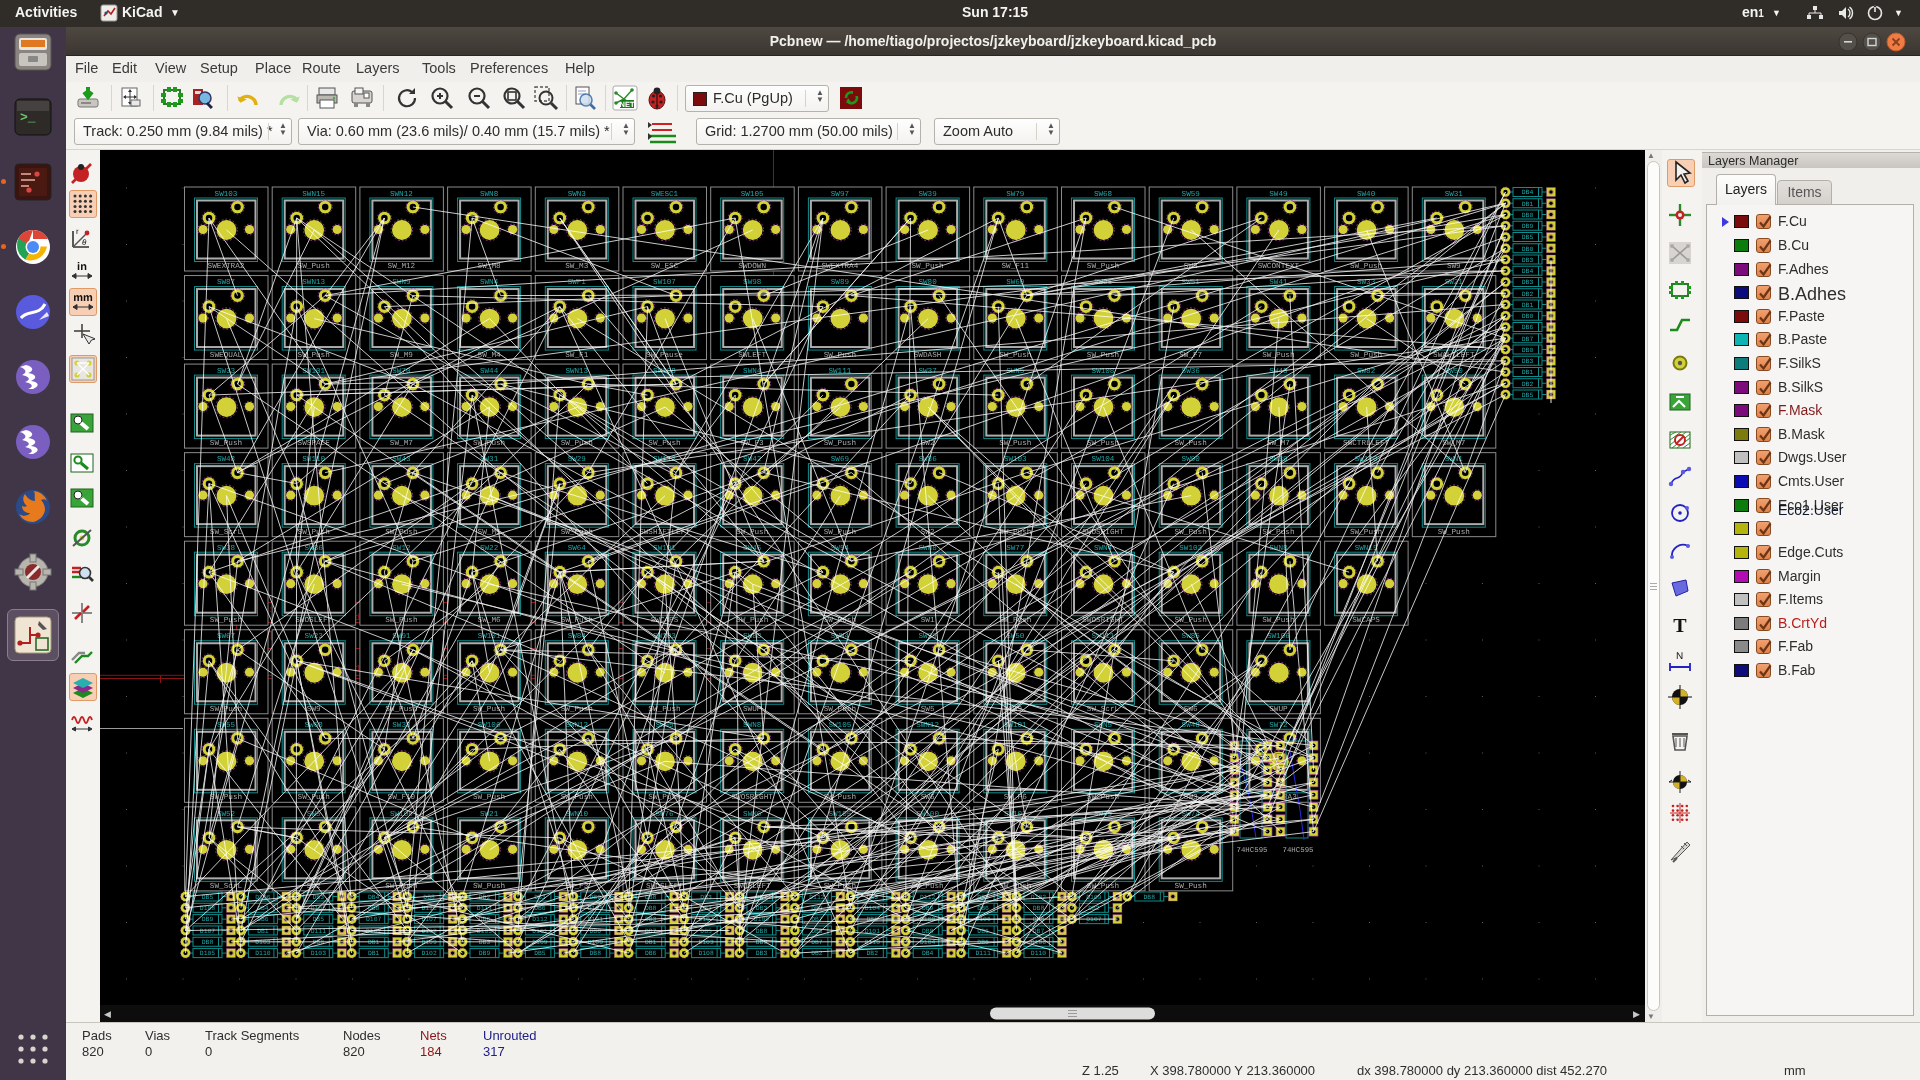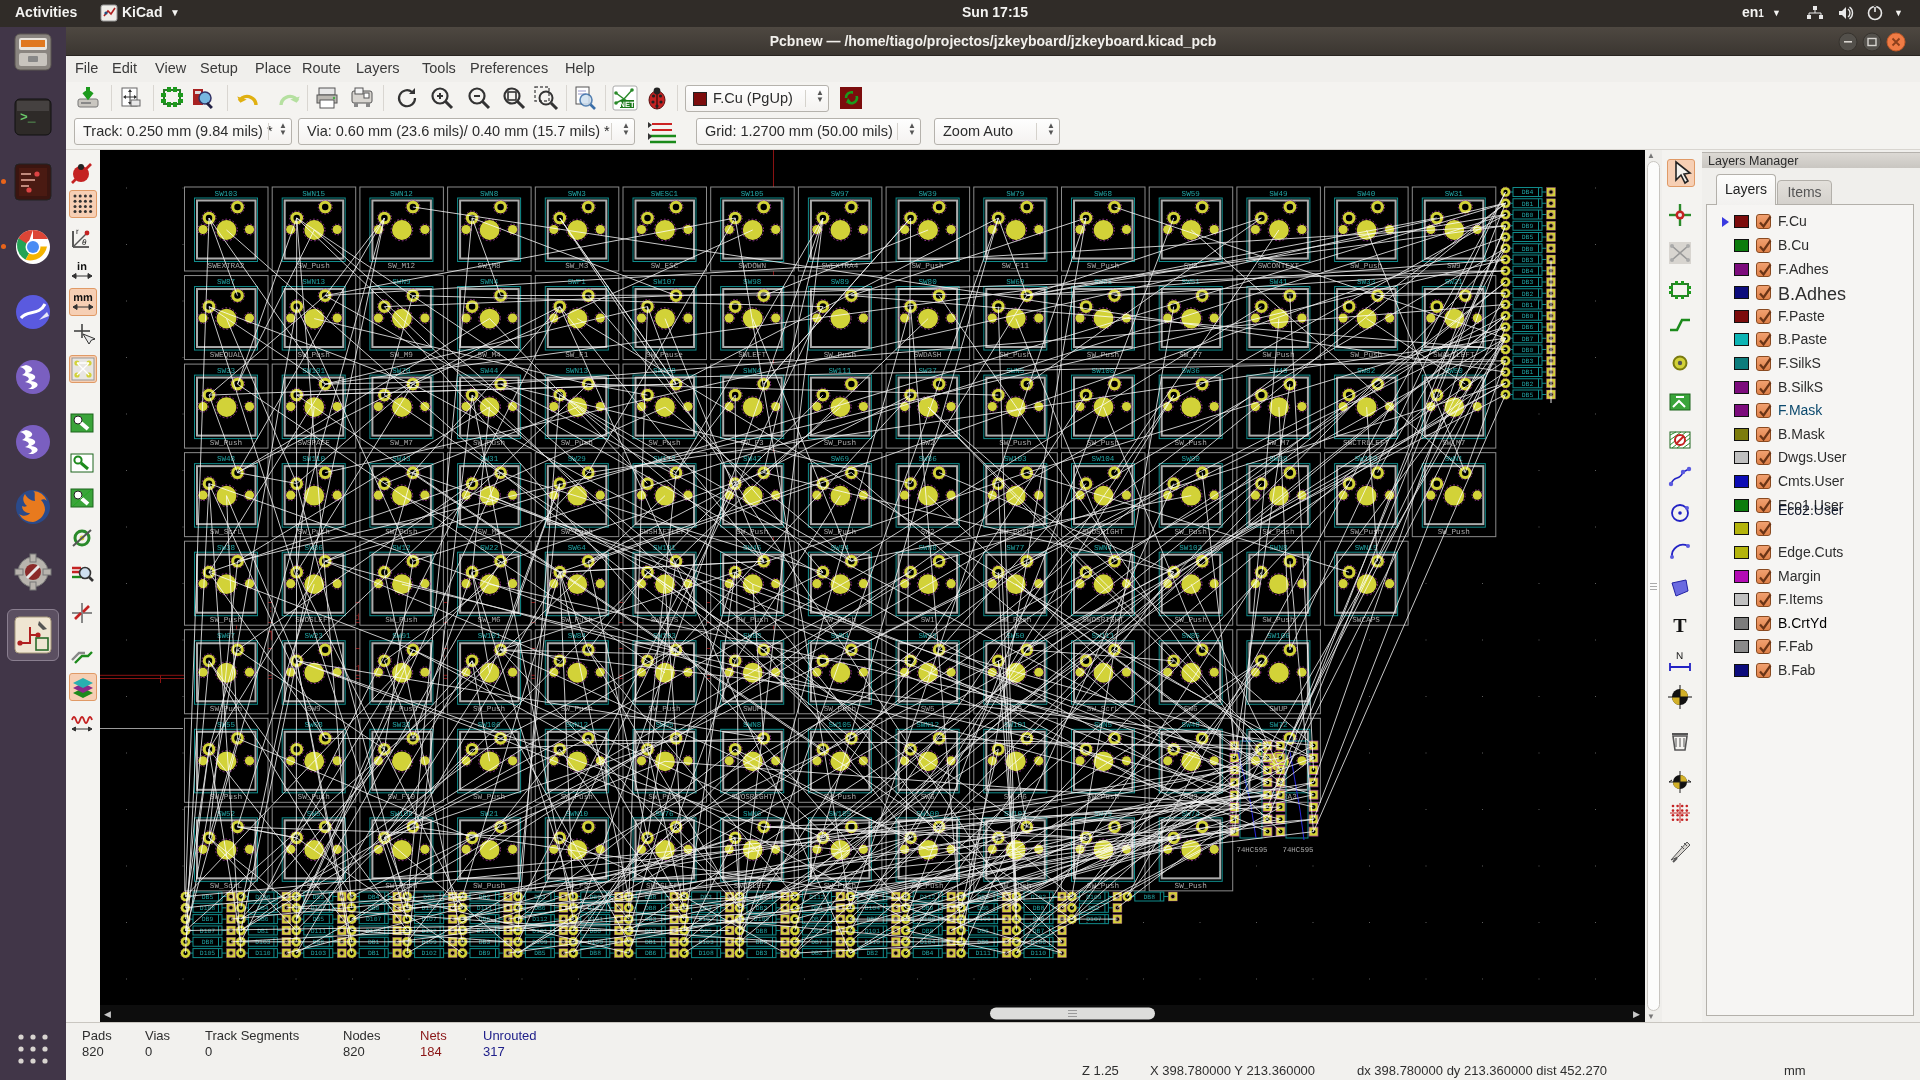--- a/index.html
+++ b/index.html
@@ -2257,21 +2257,21 @@
       <div style="position:absolute;left:54px;top:230px;width:15px;height:15px;background:linear-gradient(#f0a070,#e0824a);border:1px solid #8a4a20;border-radius:3px"></div>
       <svg style="position:absolute;left:54px;top:230px" width="17" height="17">
         <path d="M4 8.5 l3.5 4 7-10" stroke="#6a3416" stroke-width="2.2" fill="none"></path>
       </svg>
       <div style="position:absolute;left:76px;top:229px;font-size:14px;color:#2d2d2d">B.SilkS</div>
       <div style="position:absolute;left:32px;top:254px;width:15px;height:13px;background:#7c0c7c;border:1.5px solid #111"></div>
       <div style="position:absolute;left:54px;top:253px;width:15px;height:15px;background:linear-gradient(#f0a070,#e0824a);border:1px solid #8a4a20;border-radius:3px"></div>
       <svg style="position:absolute;left:54px;top:253px" width="17" height="17">
         <path d="M4 8.5 l3.5 4 7-10" stroke="#6a3416" stroke-width="2.2" fill="none"></path>
       </svg>
-      <div style="position:absolute;left:76px;top:252px;font-size:14px;color:#0c4a6e">F.Mask</div>
+      <div style="position:absolute;left:76px;top:252px;font-size:14px;color:#7f1d1d">F.Mask</div>
       <div style="position:absolute;left:32px;top:278px;width:15px;height:13px;background:#7c7c0c;border:1.5px solid #111"></div>
       <div style="position:absolute;left:54px;top:277px;width:15px;height:15px;background:linear-gradient(#f0a070,#e0824a);border:1px solid #8a4a20;border-radius:3px"></div>
       <svg style="position:absolute;left:54px;top:277px" width="17" height="17">
         <path d="M4 8.5 l3.5 4 7-10" stroke="#6a3416" stroke-width="2.2" fill="none"></path>
       </svg>
       <div style="position:absolute;left:76px;top:276px;font-size:14px;color:#2d2d2d">B.Mask</div>
       <div style="position:absolute;left:32px;top:301px;width:15px;height:13px;background:#c0c0c0;border:1.5px solid #111"></div>
       <div style="position:absolute;left:54px;top:300px;width:15px;height:15px;background:linear-gradient(#f0a070,#e0824a);border:1px solid #8a4a20;border-radius:3px"></div>
       <svg style="position:absolute;left:54px;top:300px" width="17" height="17">
         <path d="M4 8.5 l3.5 4 7-10" stroke="#6a3416" stroke-width="2.2" fill="none"></path>
@@ -2311,21 +2311,21 @@
       <div style="position:absolute;left:54px;top:442px;width:15px;height:15px;background:linear-gradient(#f0a070,#e0824a);border:1px solid #8a4a20;border-radius:3px"></div>
       <svg style="position:absolute;left:54px;top:442px" width="17" height="17">
         <path d="M4 8.5 l3.5 4 7-10" stroke="#6a3416" stroke-width="2.2" fill="none"></path>
       </svg>
       <div style="position:absolute;left:76px;top:441px;font-size:14px;color:#2d2d2d">F.Items</div>
       <div style="position:absolute;left:32px;top:467px;width:15px;height:13px;background:#7c7c7c;border:1.5px solid #111"></div>
       <div style="position:absolute;left:54px;top:466px;width:15px;height:15px;background:linear-gradient(#f0a070,#e0824a);border:1px solid #8a4a20;border-radius:3px"></div>
       <svg style="position:absolute;left:54px;top:466px" width="17" height="17">
         <path d="M4 8.5 l3.5 4 7-10" stroke="#6a3416" stroke-width="2.2" fill="none"></path>
       </svg>
-      <div style="position:absolute;left:76px;top:465px;font-size:14px;color:#000000">B.CrtYd</div>
+      <div style="position:absolute;left:76px;top:465px;font-size:14px;color:#b91c1c">B.CrtYd</div>
       <div style="position:absolute;left:32px;top:490px;width:15px;height:13px;background:#8a8a8a;border:1.5px solid #111"></div>
       <div style="position:absolute;left:54px;top:489px;width:15px;height:15px;background:linear-gradient(#f0a070,#e0824a);border:1px solid #8a4a20;border-radius:3px"></div>
       <svg style="position:absolute;left:54px;top:489px" width="17" height="17">
         <path d="M4 8.5 l3.5 4 7-10" stroke="#6a3416" stroke-width="2.2" fill="none"></path>
       </svg>
       <div style="position:absolute;left:76px;top:488px;font-size:14px;color:#2d2d2d">F.Fab</div>
       <div style="position:absolute;left:32px;top:514px;width:15px;height:13px;background:#0c0c7c;border:1.5px solid #111"></div>
       <div style="position:absolute;left:54px;top:513px;width:15px;height:15px;background:linear-gradient(#f0a070,#e0824a);border:1px solid #8a4a20;border-radius:3px"></div>
       <svg style="position:absolute;left:54px;top:513px" width="17" height="17">
         <path d="M4 8.5 l3.5 4 7-10" stroke="#6a3416" stroke-width="2.2" fill="none"></path>

